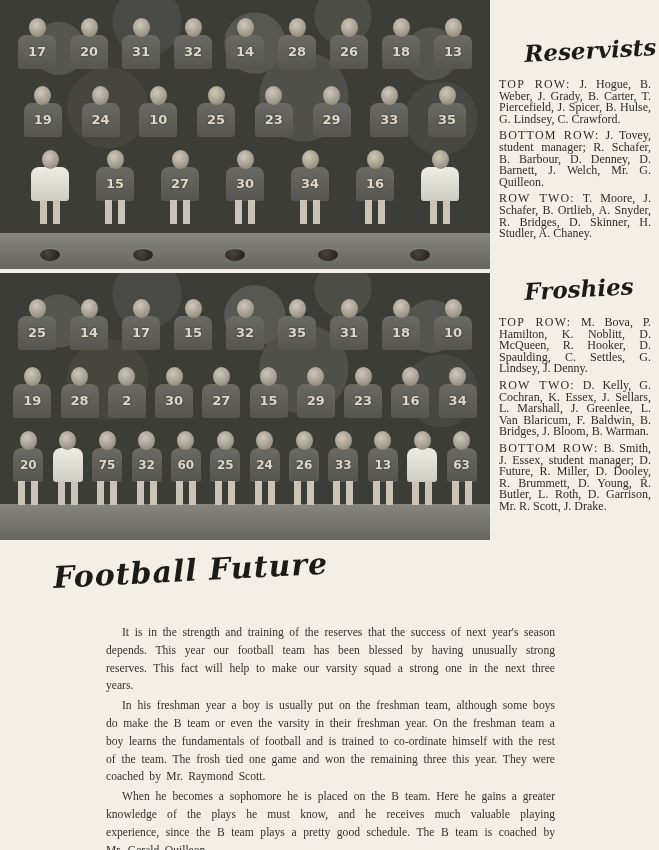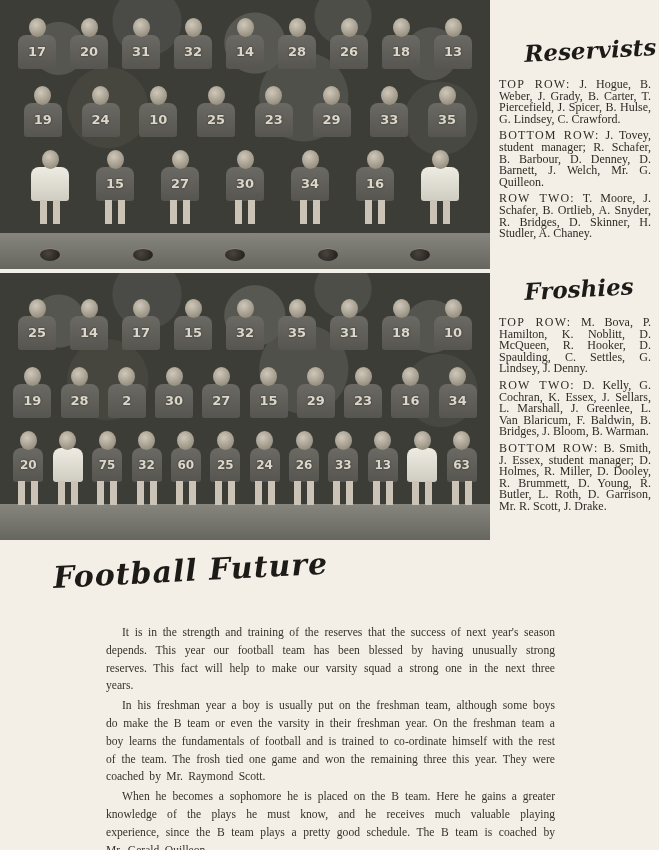--- a/index.html
+++ b/index.html
@@ -356,21 +356,21 @@
     <div class="script-heading cap-heading">Reservists</div>
     <p class="cap-row"><span class="cap-label">TOP ROW:</span><span> J. Hogue, B. Weber, J. Grady, B. Carter, T. Piercefield, J. Spicer, B. Hulse, G. Lindsey, C. Crawford.</span></p>
     <p class="cap-row"><span class="cap-label">BOTTOM ROW:</span><span> J. Tovey, student manager; R. Schafer, B. Barbour, D. Denney, D. Barnett, J. Welch, Mr. G. Quilleon.</span></p>
     <p class="cap-row"><span class="cap-label">ROW TWO:</span><span> T. Moore, J. Schafer, B. Ortlieb, A. Snyder, R. Bridges, D. Skinner, H. Studler, A. Chaney.</span></p>
   </div>
 
   <div class="caption-col" id="froshies-block">
     <div class="script-heading cap-heading">Froshies</div>
     <p class="cap-row"><span class="cap-label">TOP ROW:</span><span> M. Bova, P. Hamilton, K. Noblitt, D. McQueen, R. Hooker, D. Spaulding, C. Settles, G. Lindsey, J. Denny.</span></p>
     <p class="cap-row"><span class="cap-label">ROW TWO:</span><span> D. Kelly, G. Cochran, K. Essex, J. Sellars, L. Marshall, J. Greenlee, L. Van Blaricum, F. Baldwin, B. Bridges, J. Bloom, B. Warman.</span></p>
-    <p class="cap-row"><span class="cap-label">BOTTOM ROW:</span><span> B. Smith, J. Essex, student manager; D. Holmes, R. Miller, D. Dooley, R. Brummett, D. Young, R. Butler, L. Roth, D. Garrison, Mr. R. Scott, J. Drake.</span></p>
+    <p class="cap-row"><span class="cap-label">BOTTOM ROW:</span><span> B. Smith, J. Essex, student manager; D. Future, R. Miller, D. Dooley, R. Brummett, D. Young, R. Butler, L. Roth, D. Garrison, Mr. R. Scott, J. Drake.</span></p>
   </div>
 
   <div class="script-heading article-title">Football Future</div>
   <div class="article-body">
     <p>It is in the strength and training of the reserves that the success of next year's season depends. This year our football team has been blessed by having unusually strong reserves. This fact will help to make our varsity squad a strong one in the next three years.</p>
     <p>In his freshman year a boy is usually put on the freshman team, although some boys do make the B team or even the varsity in their freshman year. On the freshman team a boy learns the fundamentals of football and is trained to co-ordinate himself with the rest of the team. The frosh tied one game and won the remaining three this year. They were coached by Mr. Raymond Scott.</p>
     <p>When he becomes a sophomore he is placed on the B team. Here he gains a greater knowledge of the plays he must know, and he receives much valuable playing experience, since the B team plays a pretty good schedule. The B team is coached by Mr. Gerald Quilleon.</p>
 
   </div>
 

